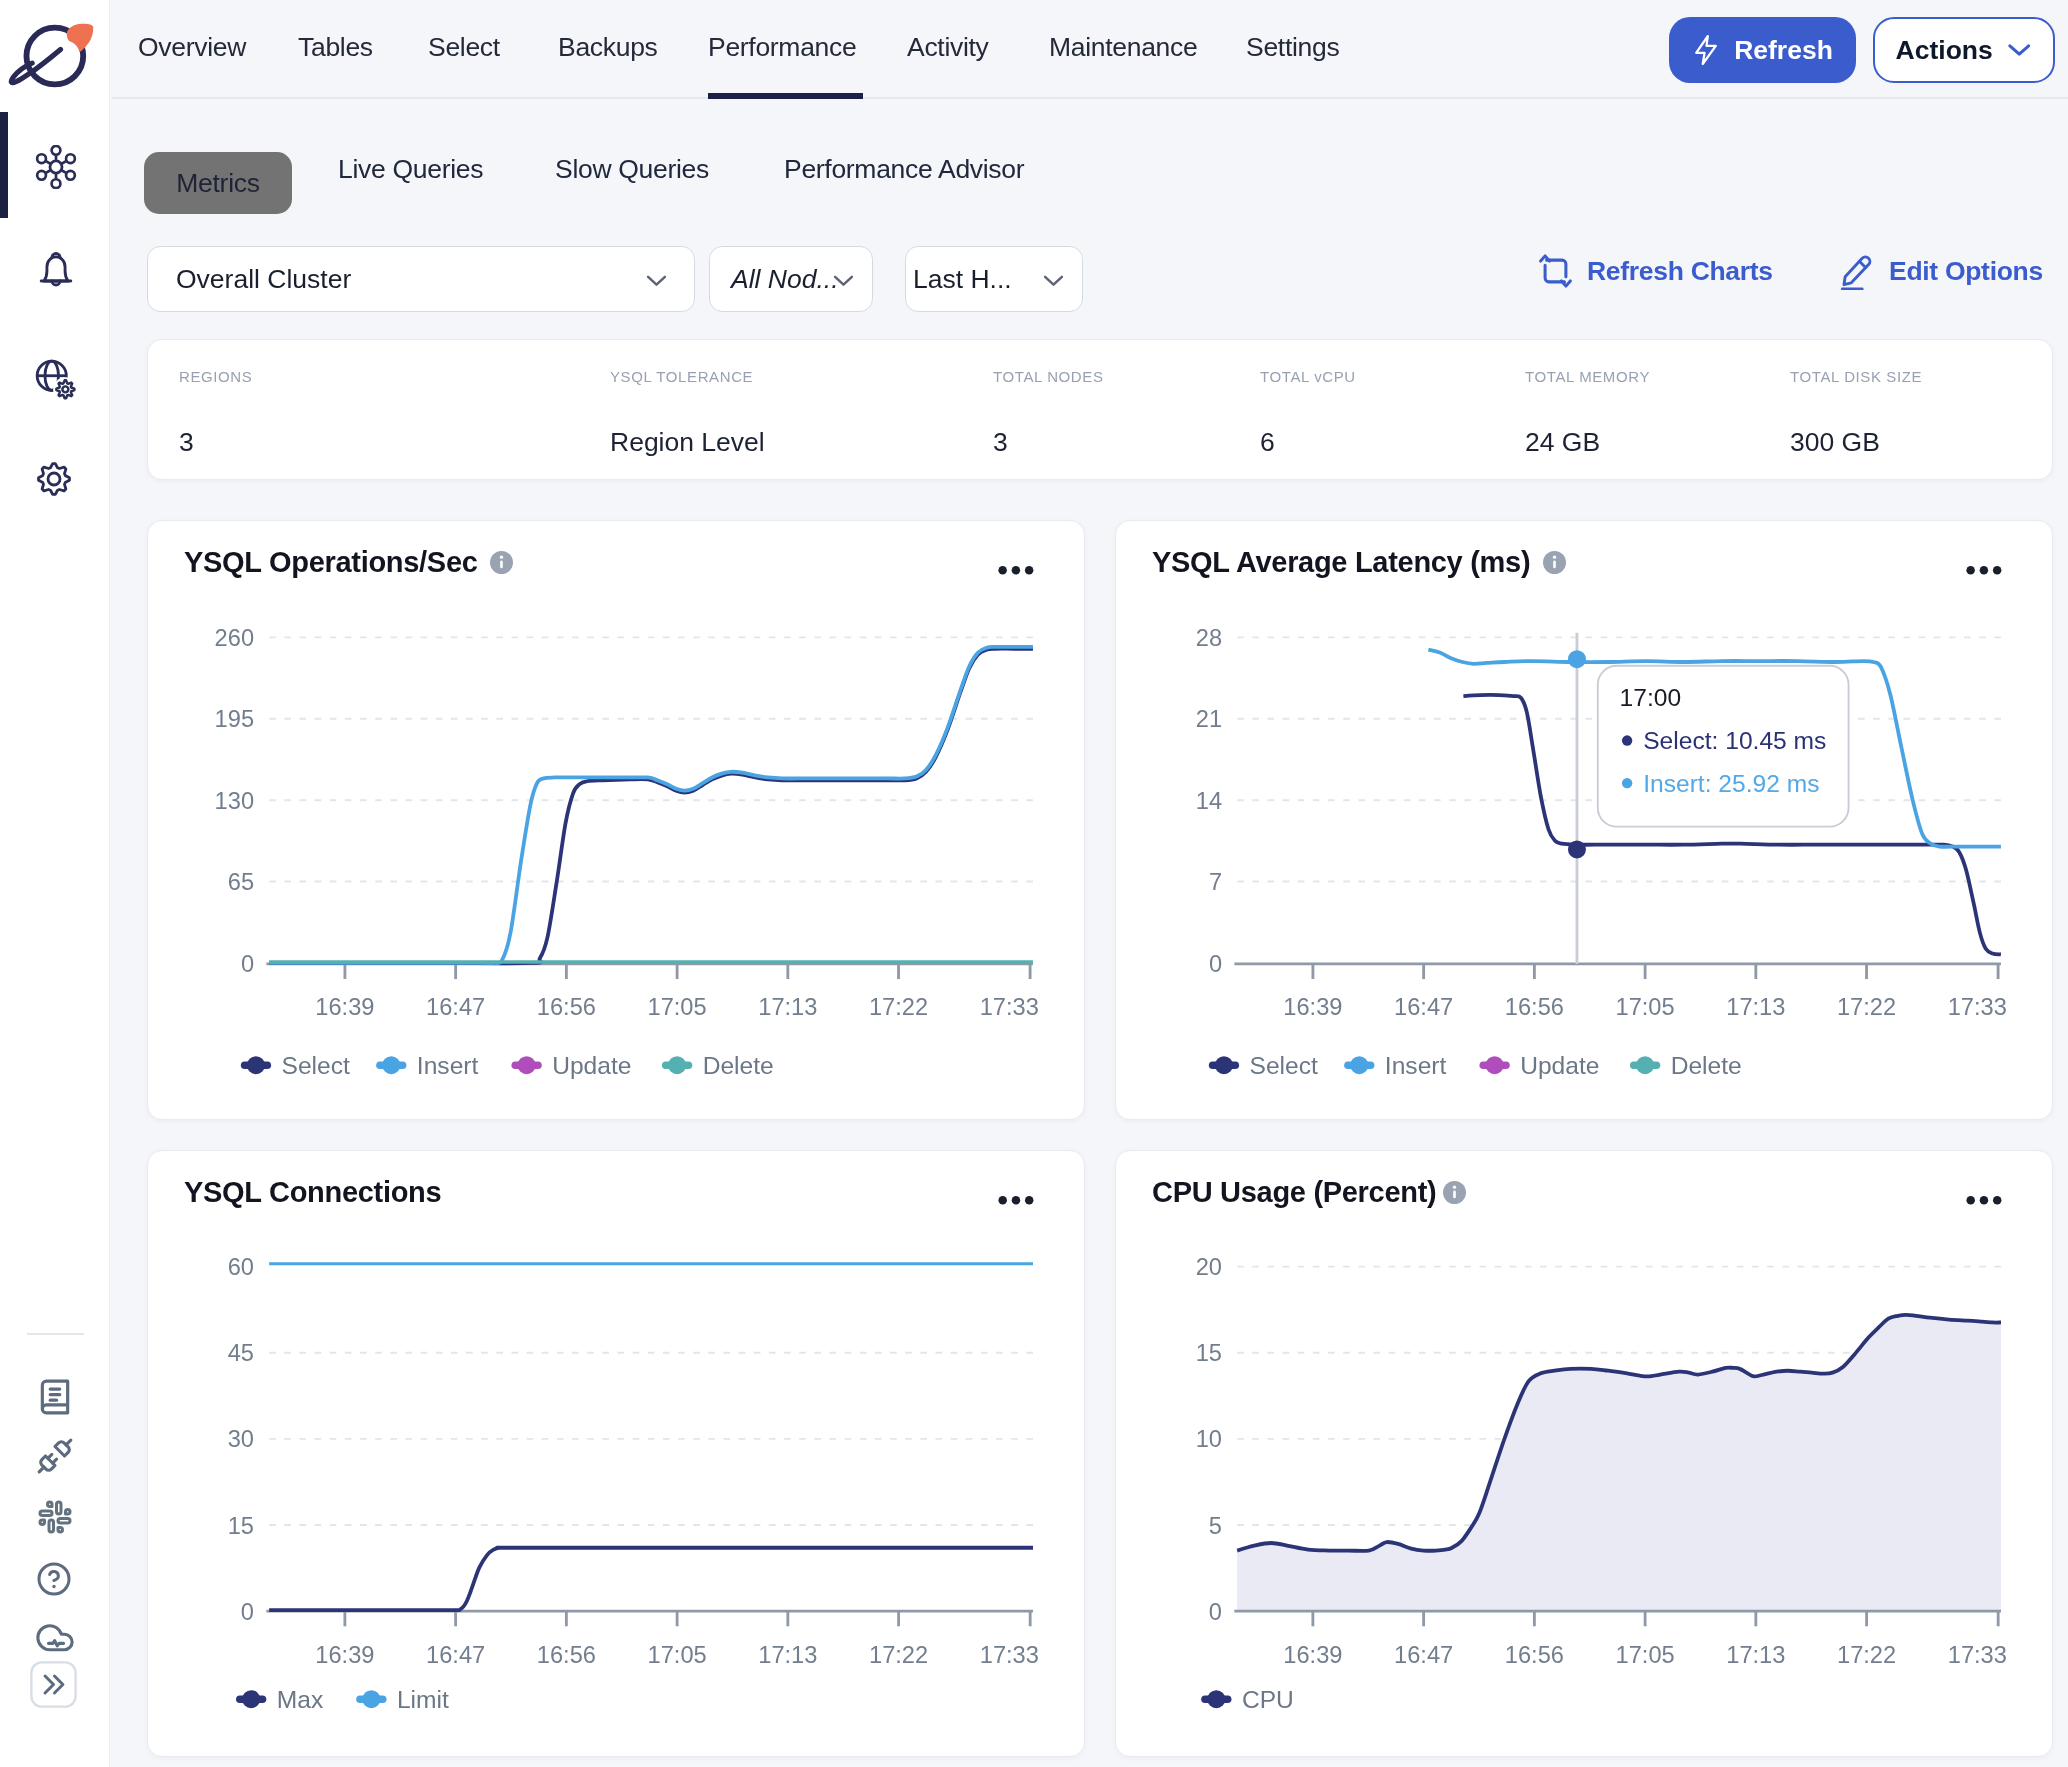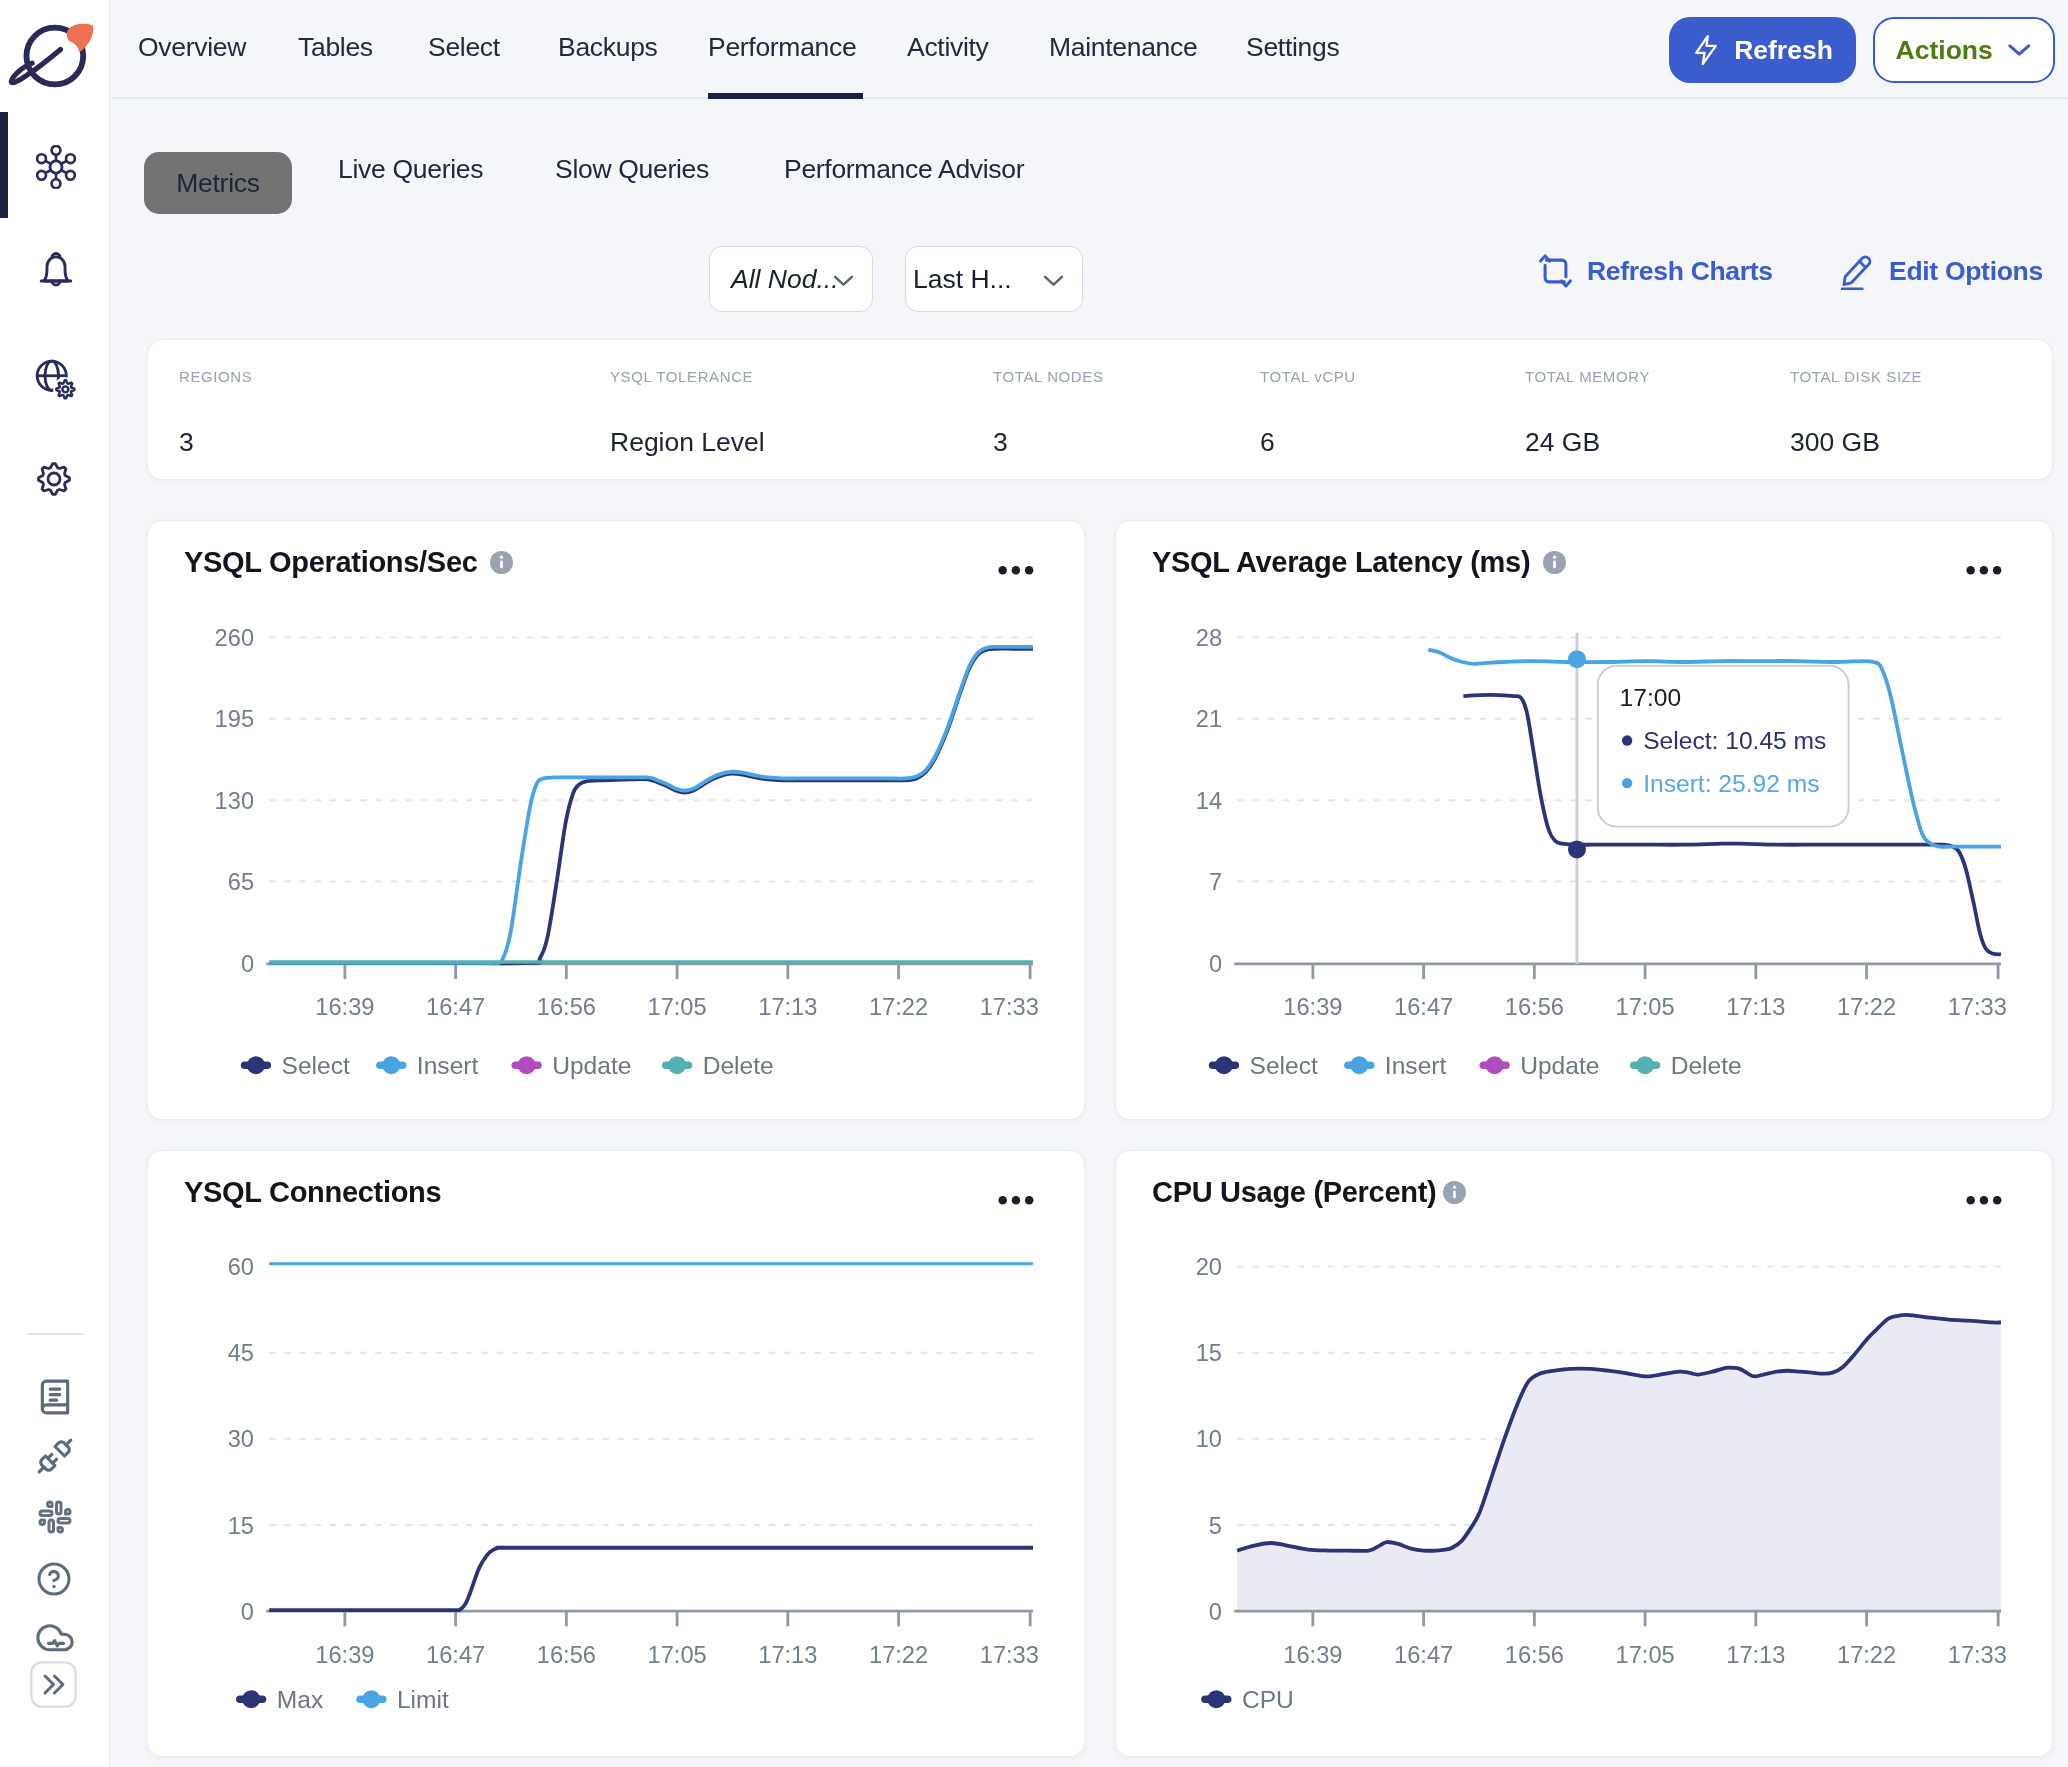--- a/index.html
+++ b/index.html
@@ -107,33 +107,39 @@
 <span class="navitem" style="left:1246px;">Settings</span>
 <div class="abs" style="left:708px;top:93px;width:155px;height:5.7px;background:#1b2144;"></div>
 
 <div class="abs" style="left:1669px;top:17px;width:187px;height:66px;background:#3a5ccd;border-radius:21px;display:flex;align-items:center;justify-content:center;gap:14px;">
   <svg width="28" height="32" viewBox="0 0 30 34" fill="none" stroke="#ffffff" stroke-width="2.4" stroke-linejoin="round">
 <path d="M17 2 L4.5 20 L13.5 20 L11.5 32 L25.5 12.5 L15.5 12.5 Z"></path>
 </svg>
       <span style="color:#ffffff;font-size:26.5px;font-weight:bold;">Refresh</span>
 </div>
 <div class="abs" style="left:1873px;top:17px;width:182px;height:66px;background:#ffffff;border:2.4px solid #3a5ccd;border-radius:21px;display:flex;align-items:center;justify-content:center;gap:13.2px;">
-  <span style="color:#4d7c0f;font-size:26.5px;font-weight:bold;">Actions</span>
+  <span style="color:#0f172a;font-size:26.5px;font-weight:bold;">Actions</span>
       <svg width="26.5" height="16" viewBox="0 0 28 17" fill="none" stroke="#3a5ccd" stroke-width="3.2" stroke-linecap="round" stroke-linejoin="round">
         <path d="M4 4 L14 13 L24 4"></path>
       </svg>
 </div>
 
 <div class="abs" style="left:144px;top:152px;width:148px;height:62px;background:#737373;border-radius:15px;display:flex;align-items:center;justify-content:center;">
   <span style="font-size:26.5px;color:#1e2436;letter-spacing:-0.3px;">Metrics</span>
 </div>
 <span class="tabtext" style="left:338px;top:154px;">Live Queries</span>
 <span class="tabtext" style="left:555px;top:154px;">Slow Queries</span>
 <span class="tabtext" style="left:784px;top:154px;">Performance Advisor</span>
 
+<div class="sel" style="left:147px;width:548px;padding-left:28px;">
+      <span class="t">Overall Cluster</span>
+      <span style="position:absolute;right:26.5px;top:26.5px;"><svg width="23" height="14" viewBox="0 0 24 15" fill="none" stroke="#5a6472" stroke-width="2.6" stroke-linecap="round" stroke-linejoin="round">
+          <path d="M3 3 L12 11.5 L21 3"></path>
+        </svg></span>
+    </div>
 <div class="sel" style="left:709px;width:164px;padding-left:21px;font-style:italic;">
       <span class="t">All Nod...</span>
       <span style="position:absolute;right:17px;top:26.5px;"><svg width="23" height="14" viewBox="0 0 24 15" fill="none" stroke="#5a6472" stroke-width="2.6" stroke-linecap="round" stroke-linejoin="round">
           <path d="M3 3 L12 11.5 L21 3"></path>
         </svg></span>
     </div>
 <div class="sel" style="left:905px;width:178px;padding-left:7px;">
       <span class="t">Last H...</span>
       <span style="position:absolute;right:17px;top:26.5px;"><svg width="23" height="14" viewBox="0 0 24 15" fill="none" stroke="#5a6472" stroke-width="2.6" stroke-linecap="round" stroke-linejoin="round">
           <path d="M3 3 L12 11.5 L21 3"></path>

